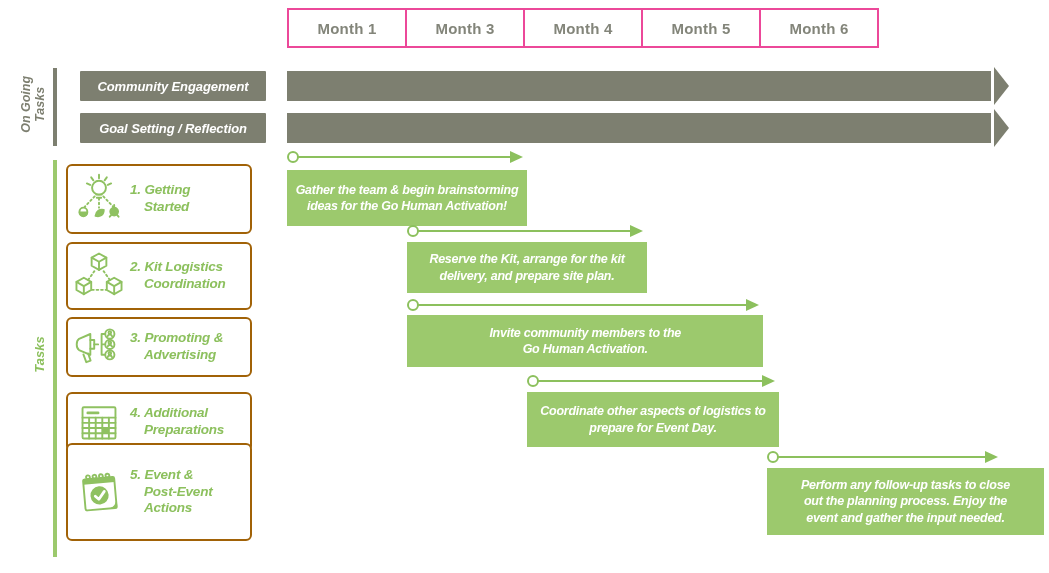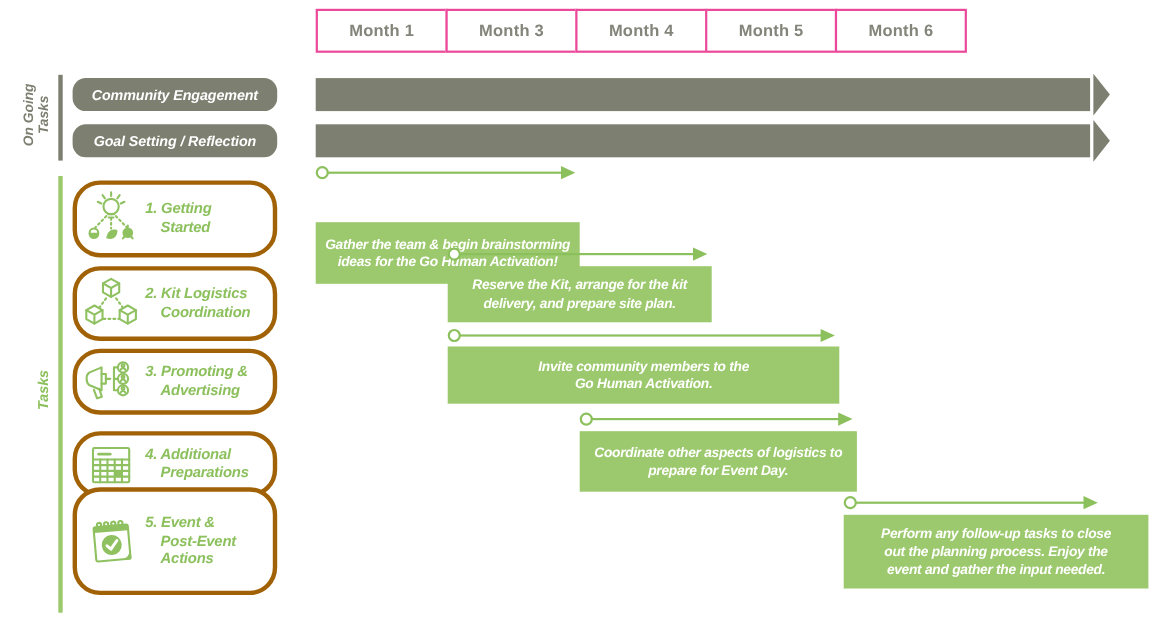--- a/index.html
+++ b/index.html
@@ -20,33 +20,33 @@
   .rail-gray{left:53px;top:68px;height:78px;background:#7d7f70;}
   .rail-green{left:53px;top:160px;height:397px;background:#9cc96d;}
   .vlabel{
     position:absolute;text-align:center;font-weight:bold;font-style:italic;
     white-space:pre-line;line-height:1.15;transform:rotate(-90deg);
   }
   .vlabel-gray{left:-13px;top:90px;width:92px;font-size:12.5px;color:#7d7f70;}
   .vlabel-green{left:10px;top:347px;width:60px;font-size:13px;color:#8cc05d;}
   
   .pill{
-    position:absolute;left:66px;width:186px;height:30px;background:#7d7f70;border-radius:12px;
+    position:absolute;left:80px;width:186px;height:30px;background:#7d7f70;border-radius:1px;
     color:#fff;font-weight:bold;font-style:italic;font-size:13px;
     display:flex;align-items:center;justify-content:center;letter-spacing:-0.1px;
   }
   .gbar{position:absolute;left:287px;width:704px;height:30px;background:#7d7f70;}
   .ghead{
     position:absolute;left:994px;width:0;height:0;
     border-top:19px solid transparent;border-bottom:19px solid transparent;border-left:15px solid #7d7f70;
   }
   
   .tbox{
     position:absolute;left:66px;width:186px;box-sizing:border-box;
-    border:4px solid #a16207;border-radius:25px;background:#fff;
+    border:2px solid #a16207;border-radius:6px;background:#fff;
     display:flex;align-items:center;
   }
   .tbox .icon{width:62px;display:flex;align-items:center;justify-content:center;flex:none;}
   .tbox .tlabel{
     flex:1;color:#8cc05d;font-weight:bold;font-style:italic;font-size:13.5px;line-height:1.25;
     white-space:pre-line;padding-left:14px;text-indent:-14px;padding-right:4px;letter-spacing:-0.2px;
   }
   
   .bar{
     position:absolute;background:#9cc96d;color:#fff;font-weight:bold;font-style:italic;
@@ -181,21 +181,21 @@
         </div>
         <div class="tlabel">5. Event &amp;
 Post-Event
 Actions</div>
       </div>
     </div>
   <div id="bars">
       <div class="acircle" style="left: 287px; top: 151px;"></div>
       <div class="aline" style="left: 298px; top: 156px; width: 214px;"></div>
       <div class="ahead" style="left: 510px; top: 151px;"></div>
-      <div class="bar" style="left: 287px; top: 170px; width: 240px; height: 56px; margin-top: 32px;">Gather the team &amp; begin brainstorming
+      <div class="bar" style="left: 287px; top: 170px; width: 240px; height: 56px;">Gather the team &amp; begin brainstorming
 ideas for the Go Human Activation!</div>
       <div class="acircle" style="left: 407px; top: 225px;"></div>
       <div class="aline" style="left: 418px; top: 230px; width: 214px;"></div>
       <div class="ahead" style="left: 630px; top: 225px;"></div>
       <div class="bar" style="left: 407px; top: 242px; width: 240px; height: 51px;">Reserve the Kit, arrange for the kit
 delivery, and prepare site plan.</div>
       <div class="acircle" style="left: 407px; top: 299px;"></div>
       <div class="aline" style="left: 418px; top: 304px; width: 330.4px;"></div>
       <div class="ahead" style="left: 746.4px; top: 299px;"></div>
       <div class="bar" style="left: 407px; top: 315px; width: 356.4px; height: 52px;">Invite community members to the

